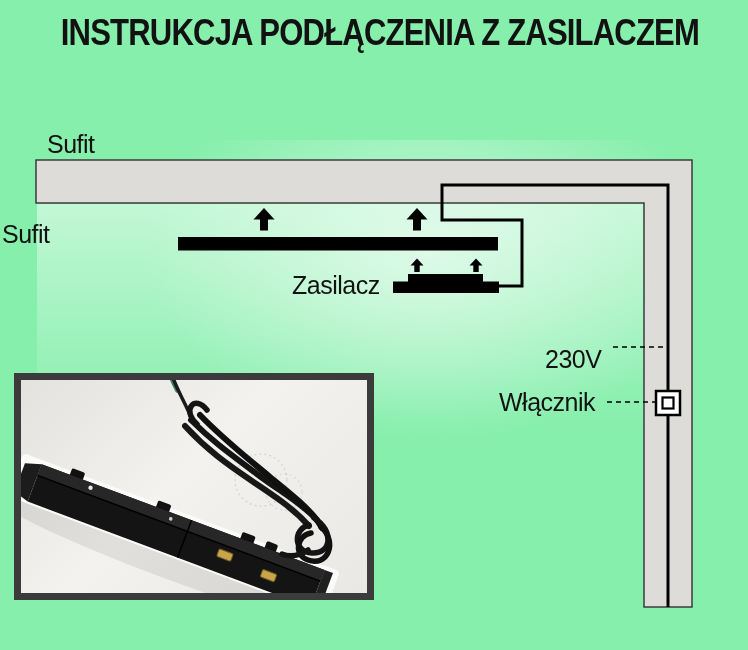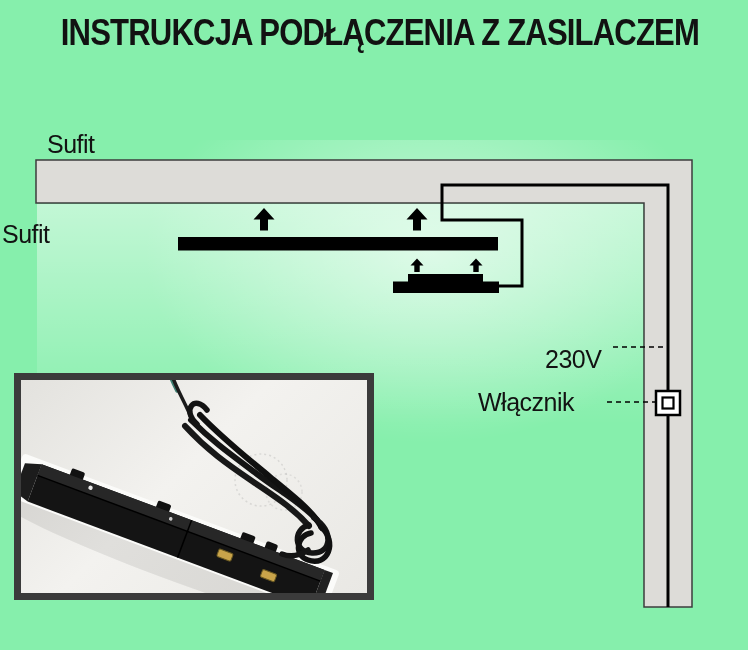--- a/index.html
+++ b/index.html
@@ -77,22 +77,23 @@
     <line x1="607" y1="402" x2="655" y2="402" stroke="#000000" stroke-width="1.5" stroke-dasharray="5,4"></line>
 
     <g>
       <rect x="656" y="391" width="24" height="24" fill="#ffffff" stroke="#000000" stroke-width="2.5"></rect>
       <rect x="662.5" y="397.5" width="11" height="11" fill="#ffffff" stroke="#000000" stroke-width="2.2"></rect>
     </g>
   </svg>
 
   <div class="lbl" style="left:47px;top:131px">Sufit</div>
   <div class="lbl" style="left:2px;top:221px">Sufit</div>
+  <div class="lbl" style="left:292px;top:272px">Zasilacz</div>
   <div class="lbl" style="left:545px;top:346px">230V</div>
-  <div class="lbl" style="left:478px;top:389px">Włącznik</div>
+  <div class="lbl" style="left:499px;top:389px">Włącznik</div>
 
   <div class="photo">
     <svg width="346" height="213" viewBox="0 0 346 213">
 
       <circle cx="240" cy="100" r="26" fill="none" stroke="rgba(110,110,110,0.18)" stroke-width="1.5" stroke-dasharray="2,3"></circle>
       <circle cx="263" cy="112" r="18" fill="none" stroke="rgba(110,110,110,0.14)" stroke-width="1.5" stroke-dasharray="2,3"></circle>
 
       <g transform="translate(20,86) rotate(20.5)">
         <ellipse cx="150" cy="46" rx="180" ry="16" fill="rgba(0,0,0,0.08)"></ellipse>
         <rect x="-21" y="-6" width="338" height="46" rx="4" fill="#fbfbf9"></rect>

